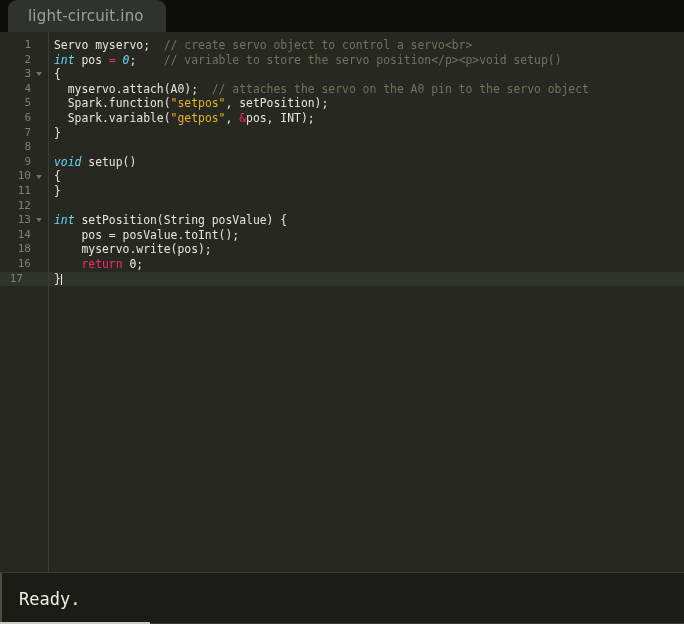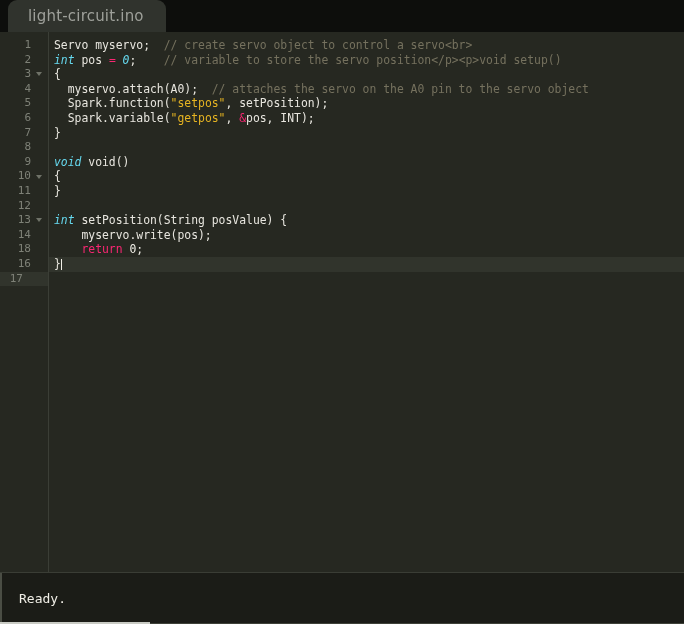--- a/index.html
+++ b/index.html
@@ -152,21 +152,21 @@
     border-top: 1px solid #3a3d35;
     display: flex;
     align-items: center;
     padding-left: 19px;
     box-sizing: border-box;
     position: relative;
   }
   .status-text {
     color: #f0eee6;
     font-family: "DejaVu Sans Mono", monospace;
-    font-size: 13px;
+    font-size: 17px;
   }
   .status-left-edge {
     position: absolute;
     left: 0; top: 0; bottom: 0;
     width: 2px;
     background: #4a4d44;
   }
   .bottom-strip {
     position: absolute;
     left: 0;
@@ -268,25 +268,26 @@
       </div>
     <div class="code" id="code">
         <div class="line"><span class="t-ident">Servo myservo;</span><span class="t-ident">  </span><span class="t-comment">// create servo object to control a servo&lt;br&gt;</span></div>
         <div class="line"><span class="t-type">int</span><span class="t-ident"> pos </span><span class="t-op">=</span><span class="t-ident"> </span><span class="t-type">0</span><span class="t-punct">;</span><span class="t-ident">    </span><span class="t-comment">// variable to store the servo position&lt;/p&gt;&lt;p&gt;void setup()</span></div>
         <div class="line"><span class="t-punct">{</span></div>
         <div class="line"><span class="t-ident">  myservo.attach(A0);</span><span class="t-ident">  </span><span class="t-comment">// attaches the servo on the A0 pin to the servo object</span></div>
         <div class="line"><span class="t-ident">  Spark.function(</span><span class="t-string">"setpos"</span><span class="t-ident">, setPosition);</span></div>
         <div class="line"><span class="t-ident">  Spark.variable(</span><span class="t-string">"getpos"</span><span class="t-ident">, </span><span class="t-op">&amp;</span><span class="t-ident">pos, INT);</span></div>
         <div class="line"><span class="t-punct">}</span></div>
         <div class="line">&nbsp;</div>
-        <div class="line"><span class="t-type">void</span><span class="t-ident"> void()</span></div>
+        <div class="line"><span class="t-type">void</span><span class="t-ident"> setup()</span></div>
         <div class="line"><span class="t-punct">{</span></div>
         <div class="line"><span class="t-punct">}</span></div>
         <div class="line">&nbsp;</div>
         <div class="line"><span class="t-type">int</span><span class="t-ident"> setPosition(String posValue) {</span></div>
+        <div class="line"><span class="t-ident">    pos = posValue.toInt();</span></div>
         <div class="line"><span class="t-ident">    myservo.write(pos);</span></div>
         <div class="line"><span class="t-ident">    </span><span class="t-keyword">return</span><span class="t-ident"> </span><span class="t-num-white">0</span><span class="t-punct">;</span></div>
         <div class="line active"><span class="t-punct">}</span><span class="caret"></span></div>
       </div>
   </div>
 
   <div class="statusbar">
     <div class="status-left-edge"></div>
     <span class="status-text">Ready.</span>
     <div class="bottom-rule"></div>

